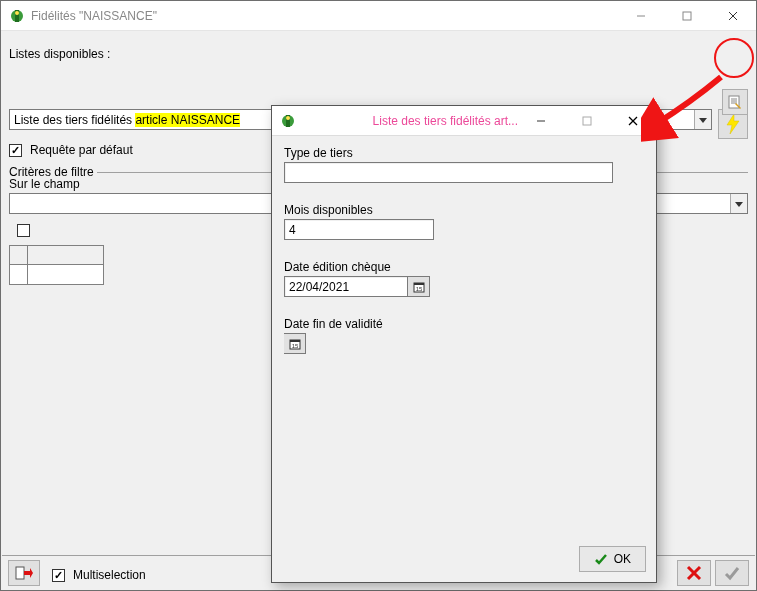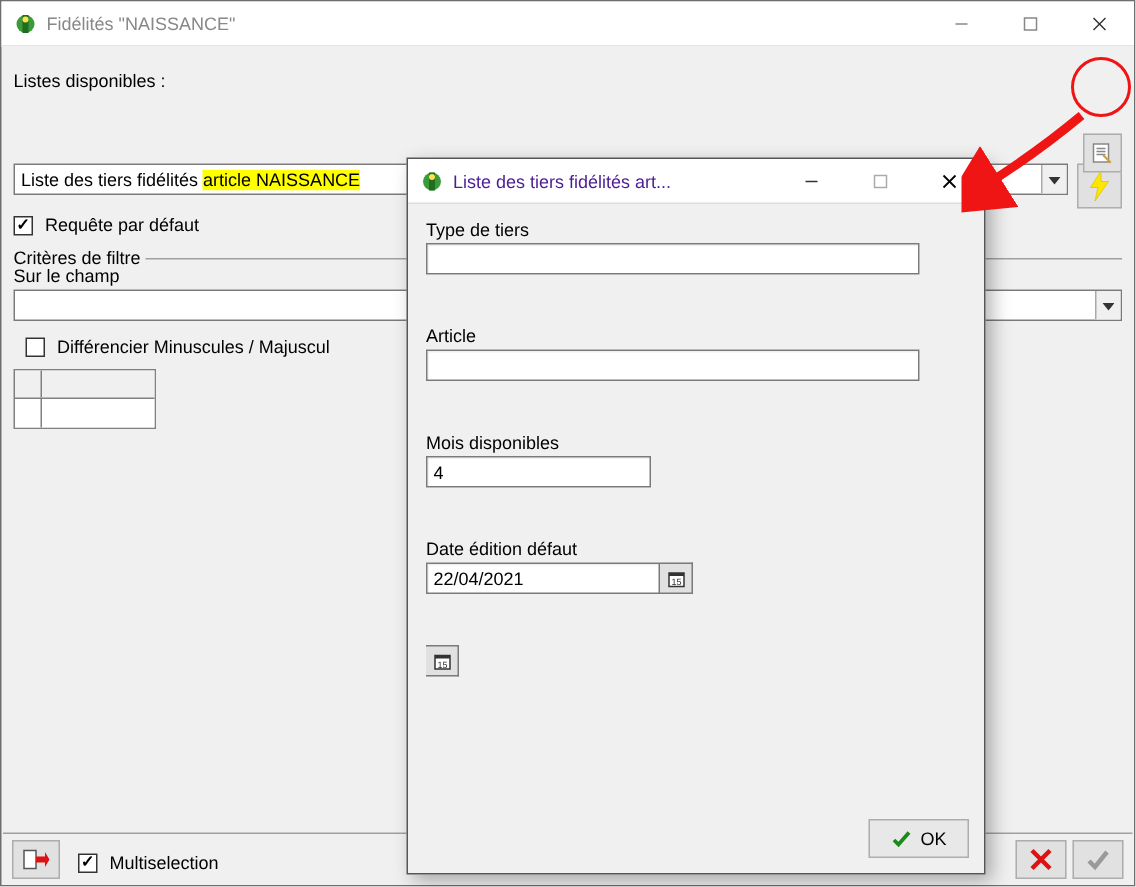--- a/index.html
+++ b/index.html
@@ -156,34 +156,34 @@
   .dialog {
     position: absolute;
     left: 271px; top: 105px;
     width: 386px; height: 478px;
     background: #f0f0f0;
     border: 1px solid #555;
     box-shadow: 4px 4px 12px rgba(0,0,0,0.3);
     z-index: 10;
   }
   .dialog .titlebar { background: #fff; border-bottom: 1px solid #ddd; }
-  .dialog .titlebar .title { color: #4c1d95; }
+  .dialog .titlebar .title { color: #ec4899; text-align: right; }
   .dlg-body { padding: 10px 12px; }
-  .dlg-field { margin-bottom: 34px; }
+  .dlg-field { margin-bottom: 20px; }
   .dlg-label { display: block; margin-bottom: 2px; }
   .dlg-input {
     width: 329px; height: 21px;
     border: 1px solid #7a7a7a;
     background: #fff;
     padding: 0 4px;
     font: inherit;
     box-shadow: inset 1px 1px 0 rgba(0,0,0,0.06);
   }
   .dlg-input.small { width: 150px; }
-  .dlg-input.withbtn { width: 156px; display: inline-block; vertical-align: middle; }
+  .dlg-input.withbtn { width: 124px; display: inline-block; vertical-align: middle; }
   .date-row { display: flex; align-items: center; }
   .cal-btn {
     width: 22px; height: 21px;
     border: 1px solid #7a7a7a;
     border-left: none;
     background: #e1e1e1;
     display: flex; align-items: center; justify-content: center;
     font-size: 11px;
   }
   .dlg-footer {
@@ -290,21 +290,20 @@
       <div class="long-combo">
         <div style="flex:1"></div>
         <div class="combo-btn">
           <svg width="8" height="8" viewBox="0 0 8 8">
               <polygon points="0,2 8,2 4,7" fill="#333"></polygon>
             </svg>
         </div>
       </div>
       <div class="checkbox-row" style="margin-top:10px; margin-left:8px;">
         <span class="checkbox"></span>
-        <span>Différencier Minuscules / Majuscul</span>
       </div>
     </div>
 
     <div class="grid-placeholder">
       <div class="gh-row">
           <div class="gh-cell"></div>
           <div style="flex:1"></div>
         </div>
       <div class="gh-row">
           <div class="gh-cell"></div>
@@ -378,41 +377,38 @@
           </svg>
       </div>
     </div>
   </div>
   <div class="dlg-body">
     <div class="dlg-field">
       <span class="dlg-label">Type de tiers</span>
       <input class="dlg-input" style="">
     </div>
     <div class="dlg-field">
-      <span class="dlg-label">Article</span>
-      <input class="dlg-input" style="">
-    </div>
-    <div class="dlg-field">
       <span class="dlg-label">Mois disponibles</span>
       <input class="dlg-input small" value="4" style="">
     </div>
     <div class="dlg-field">
-      <span class="dlg-label">Date édition défaut</span>
+      <span class="dlg-label">Date édition chèque</span>
       <div class="date-row">
         <input class="dlg-input withbtn" value="22/04/2021" style="">
         <div class="cal-btn">
           <svg width="12" height="12" viewBox="0 0 12 12">
               <rect x="1" y="2" width="10" height="9" fill="#fff" stroke="#333"></rect>
               <rect x="1" y="2" width="10" height="2" fill="#333"></rect>
               <text x="6" y="10" font-size="6" text-anchor="middle" fill="#333">15</text>
             </svg>
         </div>
       </div>
     </div>
     <div class="dlg-field">
+      <span class="dlg-label">Date fin de validité</span>
       <div class="date-row">
         <div class="cal-btn">
           <svg width="12" height="12" viewBox="0 0 12 12">
               <rect x="1" y="2" width="10" height="9" fill="#fff" stroke="#333"></rect>
               <rect x="1" y="2" width="10" height="2" fill="#333"></rect>
               <text x="6" y="10" font-size="6" text-anchor="middle" fill="#333">15</text>
             </svg>
         </div>
       </div>
     </div>

